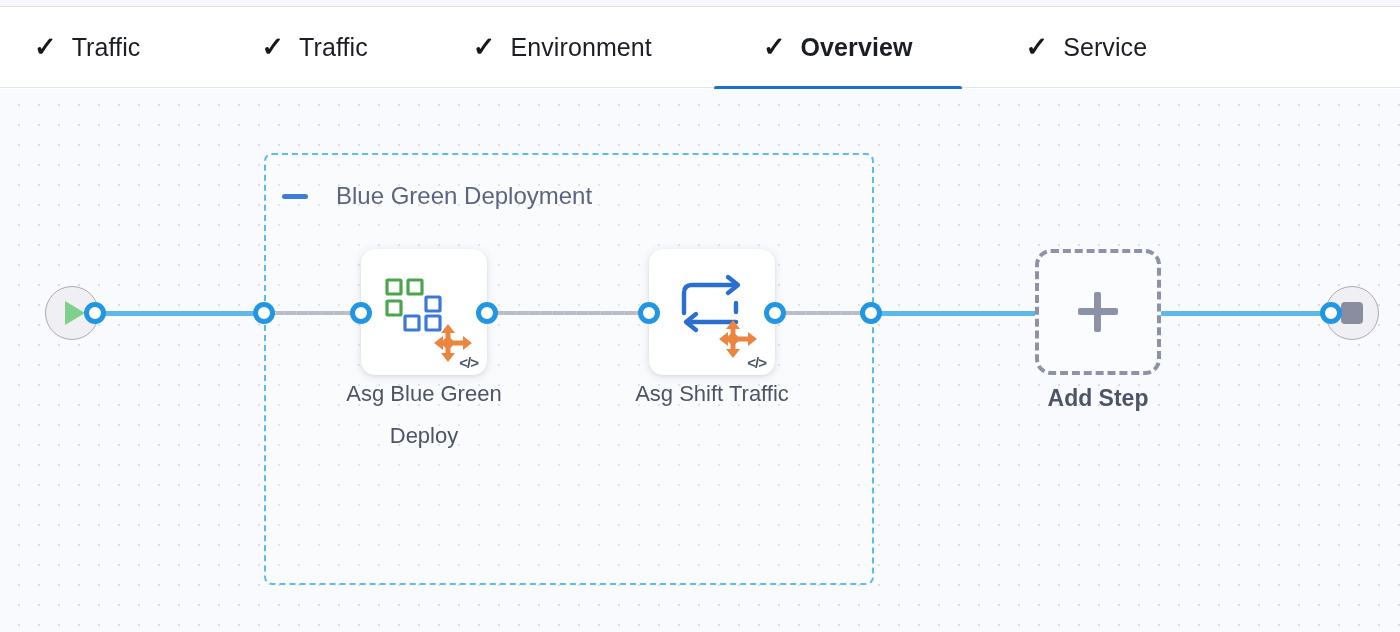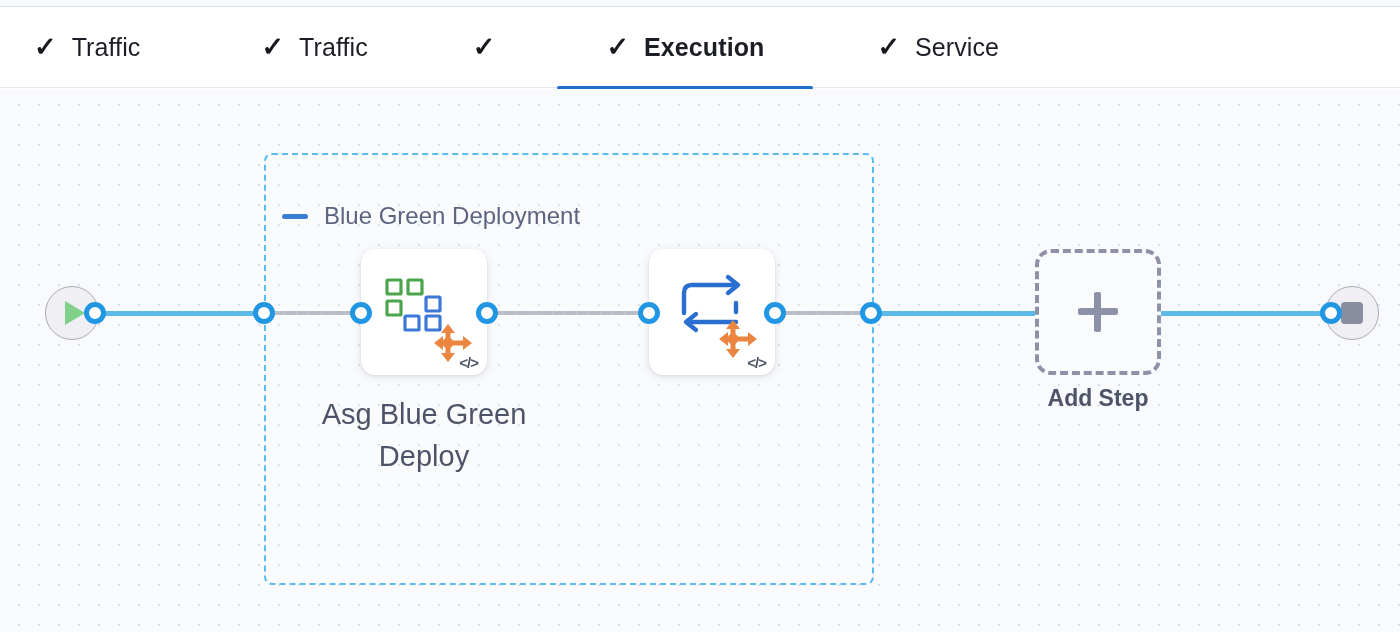--- a/index.html
+++ b/index.html
@@ -81,23 +81,22 @@
     width: 610px; height: 432px;
     border: 2px dashed #59bdf0;
     border-radius: 8px;
     background: rgba(255,255,255,0.18);
   }
   .group-header {
     position: absolute;
     left: 282px; top: 93px;
     display: flex;
     align-items: center;
-    gap: 16px;
+    gap: 28px;
     cursor: pointer;
-    margin-top: 20px;
   }
   .group-collapse {
     width: 26px; height: 5px;
     border-radius: 3px;
     background: #3a7fd5;
     display: block;
   }
   .group-title {
     font-size: 24px;
     color: #5c6480;
@@ -165,25 +164,25 @@
     position: absolute;
     right: 9px; bottom: 4px;
     font-family: "Liberation Sans", sans-serif;
     font-size: 15px;
     font-weight: 700;
     color: #4d5467;
     letter-spacing: -1px;
   }
   .step-label {
     position: absolute;
-    top: 144px;
+    top: 124px;
     width: 220px;
     left: -47px;
     text-align: center;
-    font-size: 29px;
+    font-size: 22px;
     line-height: 42px;
     color: #4d5467;
   }
 
   .icon-wrap {
     position: absolute;
     inset: 0;
     display: flex;
     align-items: center;
     justify-content: center;
@@ -238,26 +237,27 @@
     </div>
 
     <div class="tab" style="margin-left:121px;">
       <span class="check">✓</span>
       <span class="tab-label">Traffic</span>
 
     </div>
 
     <div class="tab" style="margin-left:105px;">
       <span class="check">✓</span>
+      <span class="tab-label">Environment</span>
 
     </div>
 
     <div class="tab active" style="margin-left:62px; padding:0 49px;">
       <span class="check">✓</span>
-      <span class="tab-label">Execution</span>
+      <span class="tab-label">Overview</span>
       <span class="underline"></span>
     </div>
 
     <div class="tab" style="margin-left:64px;">
       <span class="check">✓</span>
       <span class="tab-label">Service</span>
 
     </div>
 
   </div>
@@ -340,20 +340,21 @@
               <path d="M14 0 L21 9 L16.5 9 L16.5 19 L11.5 19 L11.5 9 L7 9 Z"></path>
               <path d="M14 38 L7 29 L11.5 29 L11.5 19 L16.5 19 L16.5 29 L21 29 Z"></path>
               <path d="M0 19 L9 12 L9 16.5 L19 16.5 L19 21.5 L9 21.5 L9 26 Z"></path>
               <path d="M38 19 L29 26 L29 21.5 L19 21.5 L19 16.5 L29 16.5 L29 12 Z"></path>
               <circle cx="14" cy="19" r="5.4"></circle>
             </g>
           </svg>
         </div>
         <span class="code-glyph">&lt;/&gt;</span>
       </div>
+      <div class="step-label">Asg Shift Traffic</div>
     </div>
 
     <div class="addstep" style="left:1035px; top:160px;">
       <div class="addstep-box">
         <span class="plus"></span>
       </div>
       <div class="addstep-label">Add Step</div>
     </div>
 
     <div class="terminal" style="left:1325px; top:197px;">

